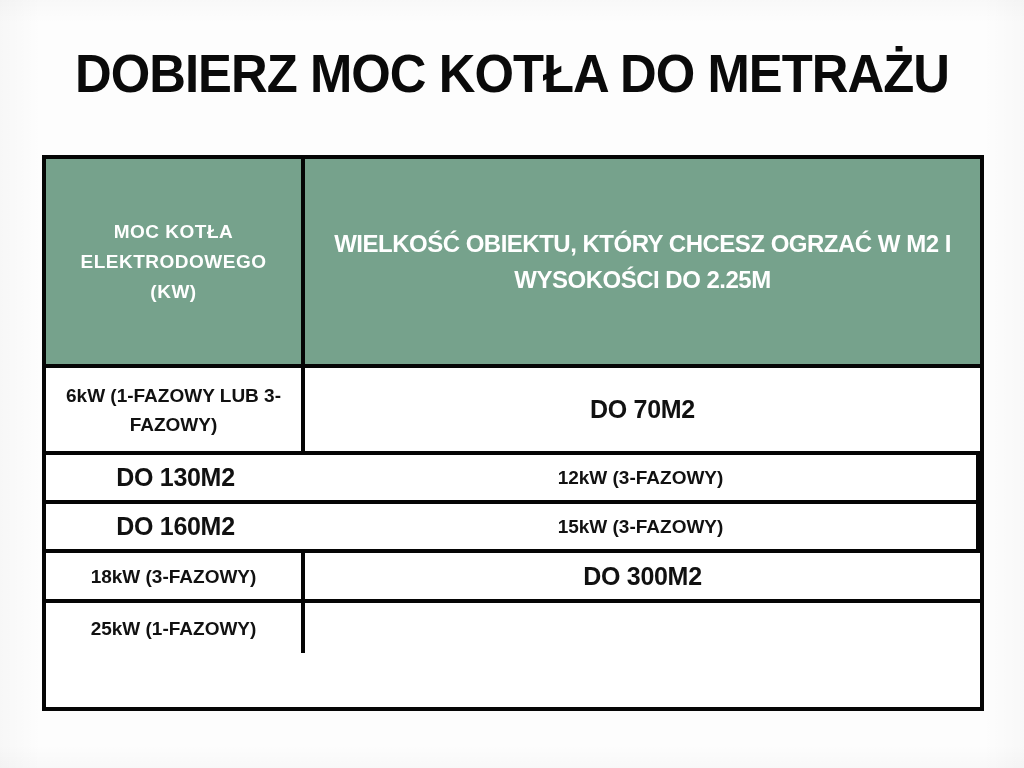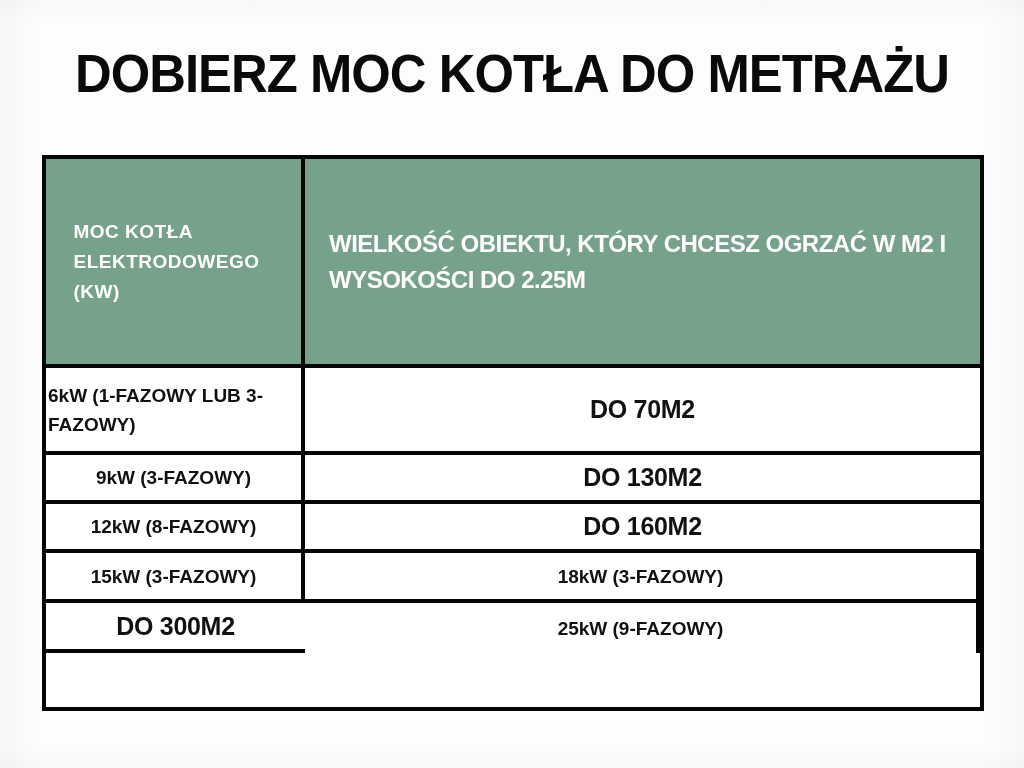--- a/index.html
+++ b/index.html
@@ -49,20 +49,21 @@
     grid-template-columns: 259px 1fr;
     grid-template-rows: 209px 87px 49px 49px 50px 50px 54px;
     background: #ffffff;
   }
   .cell {
     border-right: 4px solid #050505;
     border-bottom: 4px solid #050505;
     display: flex;
     align-items: center;
     justify-content: center;
+    text-align: center;
     box-sizing: border-box;
   }
   .cell.last-col { border-right: none; }
   .cell.last-row { border-bottom: none; }
   .th {
     background: #76a28c;
     color: #ffffff;
     font-weight: bold;
   }
   .th-power span {
@@ -108,42 +109,39 @@
     <span>WIELKOŚĆ OBIEKTU, KTÓRY CHCESZ OGRZAĆ W M2 I WYSOKOŚCI DO 2.25M</span>
   </div>
 
   <div class="cell td-power">
     <span>6kW (1-FAZOWY LUB 3-FAZOWY)</span>
   </div>
   <div class="cell td-area last-col">
     <span>DO 70M2</span>
   </div>
 
-  <div class="cell td-power">
-    <span>9kW (3-FAZOWY)</span>
-  </div>
   <div class="cell td-area last-col">
     <span>DO 130M2</span>
   </div>
 
   <div class="cell td-power">
-    <span>12kW (8-FAZOWY)</span>
+    <span>12kW (3-FAZOWY)</span>
   </div>
   <div class="cell td-area last-col">
     <span>DO 160M2</span>
   </div>
 
   <div class="cell td-power">
     <span>15kW (3-FAZOWY)</span>
   </div>
 
   <div class="cell td-power">
     <span>18kW (3-FAZOWY)</span>
   </div>
   <div class="cell td-area last-col">
     <span>DO 300M2</span>
   </div>
 
   <div class="cell td-power last-row">
-    <span>25kW (9-FAZOWY)</span>
+    <span>25kW (1-FAZOWY)</span>
   </div>
 
 </div>
 
 </body></html>

